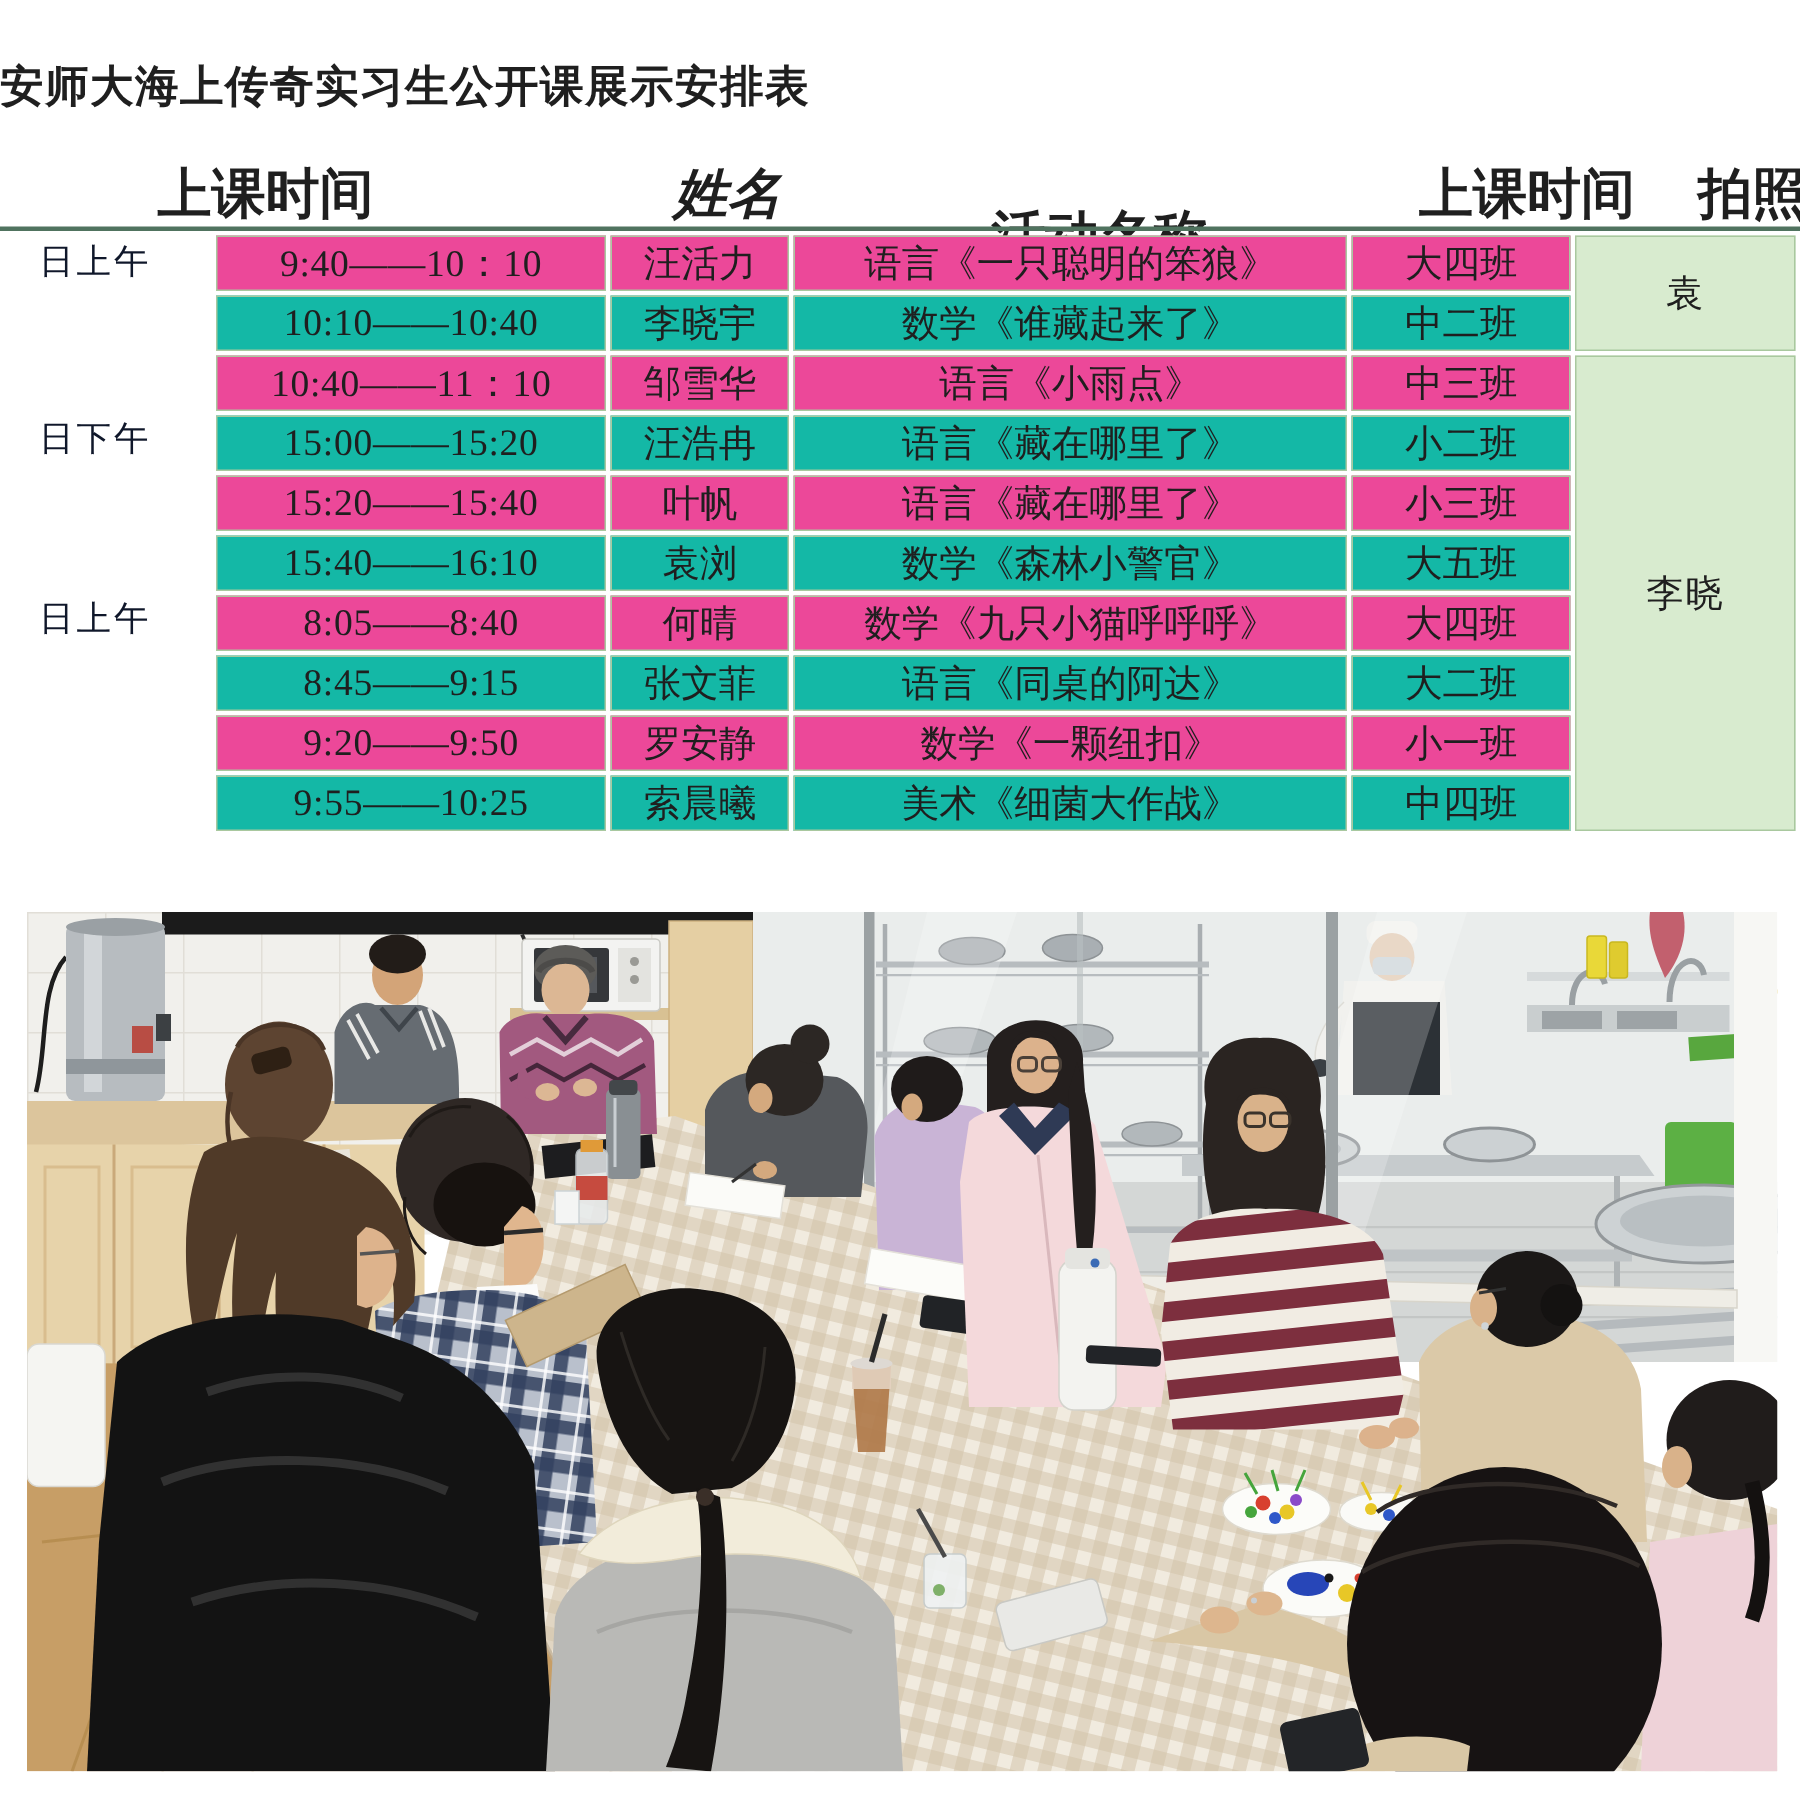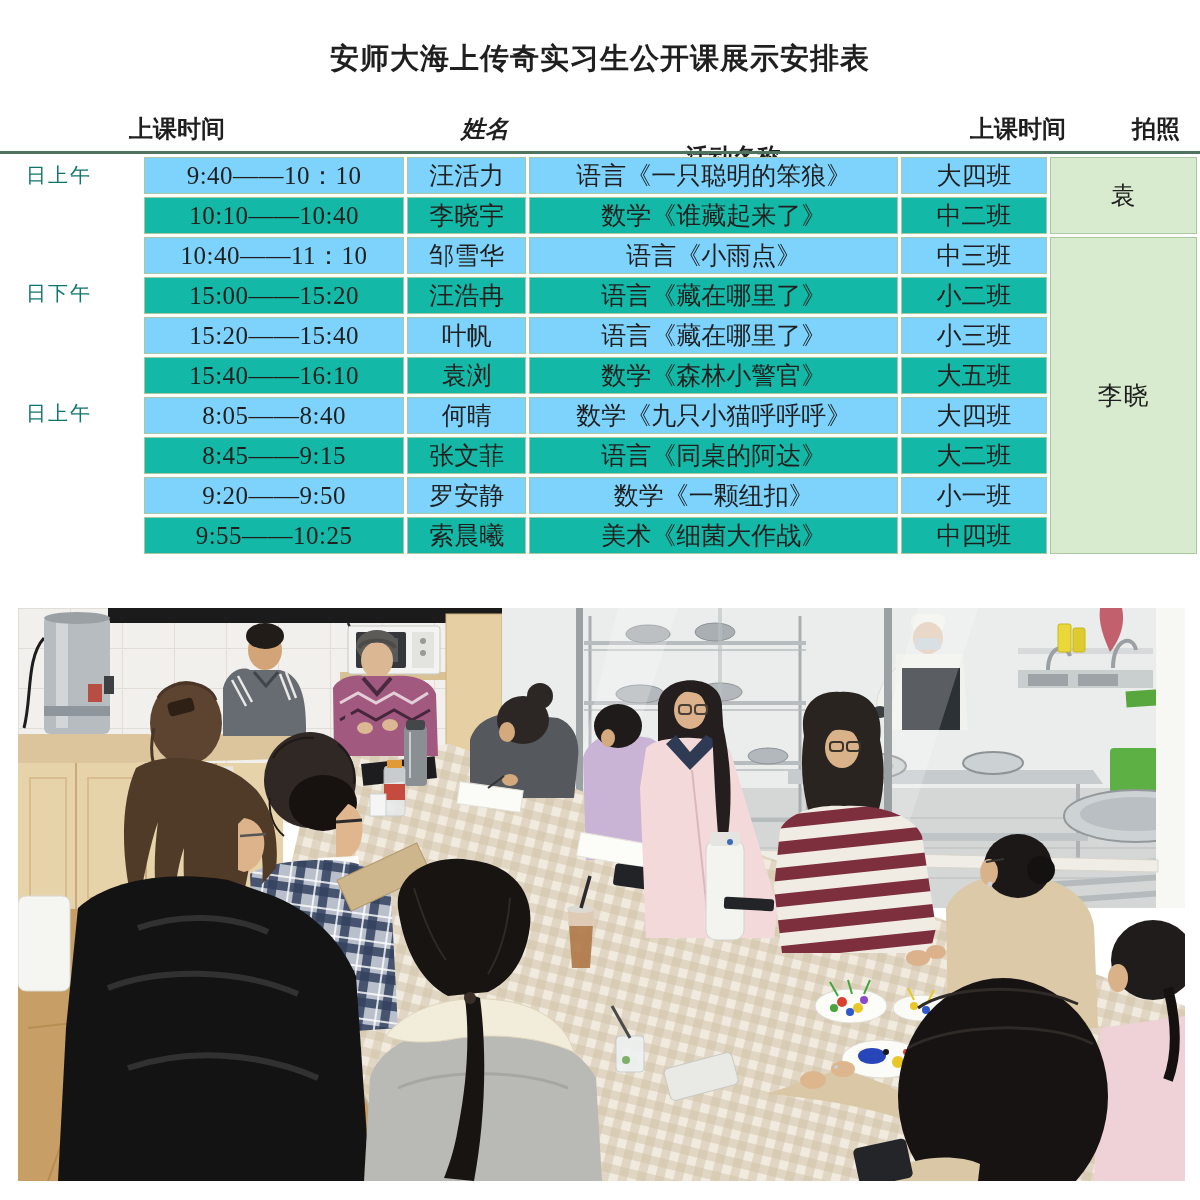--- a/index.html
+++ b/index.html
@@ -1,35 +1,35 @@
 <!DOCTYPE html>
 <html><head>
 <meta charset="utf-8">
 <style>
   html,body{margin:0;padding:0;background:#fff;}
   .stage{position:relative;width:1200px;height:1200px;overflow:hidden;background:#fff;
          font-family:"Liberation Serif","DejaVu Serif",serif;color:#1f1f1f;}
   .doc-title{position:absolute;left:0;top:40px;width:1200px;height:36px;line-height:36px;
-             text-align:center;font-size:29px;font-weight:bold;letter-spacing:1px;}
-  .col-head{position:absolute;top:112px;height:34px;line-height:34px;font-size:24px;
+             text-align:left;font-size:29px;font-weight:bold;letter-spacing:1px;}
+  .col-head{position:absolute;top:112px;height:34px;line-height:34px;font-size:36px;
             font-weight:bold;text-align:center;white-space:nowrap;}
   .ch-time{left:97px;width:160px;}
   .ch-name{left:425px;width:120px;font-style:italic;}
   .ch-act{left:653px;width:160px;margin-top:28px;}
   .ch-class{left:938px;width:160px;}
   .ch-photo{left:1132px;width:120px;text-align:left;}
   .header-rule{position:absolute;left:0;top:151px;width:1200px;height:3px;background:#50735f;}
   .day-label{position:absolute;left:26px;width:110px;height:30px;line-height:30px;
-             font-size:20px;letter-spacing:2px;color:#0f766e;white-space:nowrap;}
+             font-size:23px;letter-spacing:2px;color:#0f172a;white-space:nowrap;}
   .dl-0{top:160px;} .dl-1{top:278px;} .dl-2{top:398px;}
   table.grid{position:absolute;left:141px;top:154px;border-collapse:separate;border-spacing:3px;
              table-layout:fixed;}
   table.grid td{box-sizing:border-box;height:37px;border:1px solid #a9c89f;text-align:center;
                 font-size:25px;white-space:nowrap;overflow:hidden;padding:0;vertical-align:middle;}
-  td.g{background:#7dd3fc;} td.w{background:#14b8a6;}
+  td.g{background:#ec4899;} td.w{background:#14b8a6;}
   td.photo-cell{background:#d8ebcf;text-align:left;font-size:27px;letter-spacing:1px;}
   td.pc-a{padding-left:52px;} td.pc-b{padding-left:57px;}
   td.t{letter-spacing:.5px;}
   .photo-frame{position:absolute;left:18px;top:608px;width:1167px;height:573px;overflow:hidden;}
   .photo-frame svg{display:block;}
 </style>
 </head>
 <body>
 
 <div class="stage">

